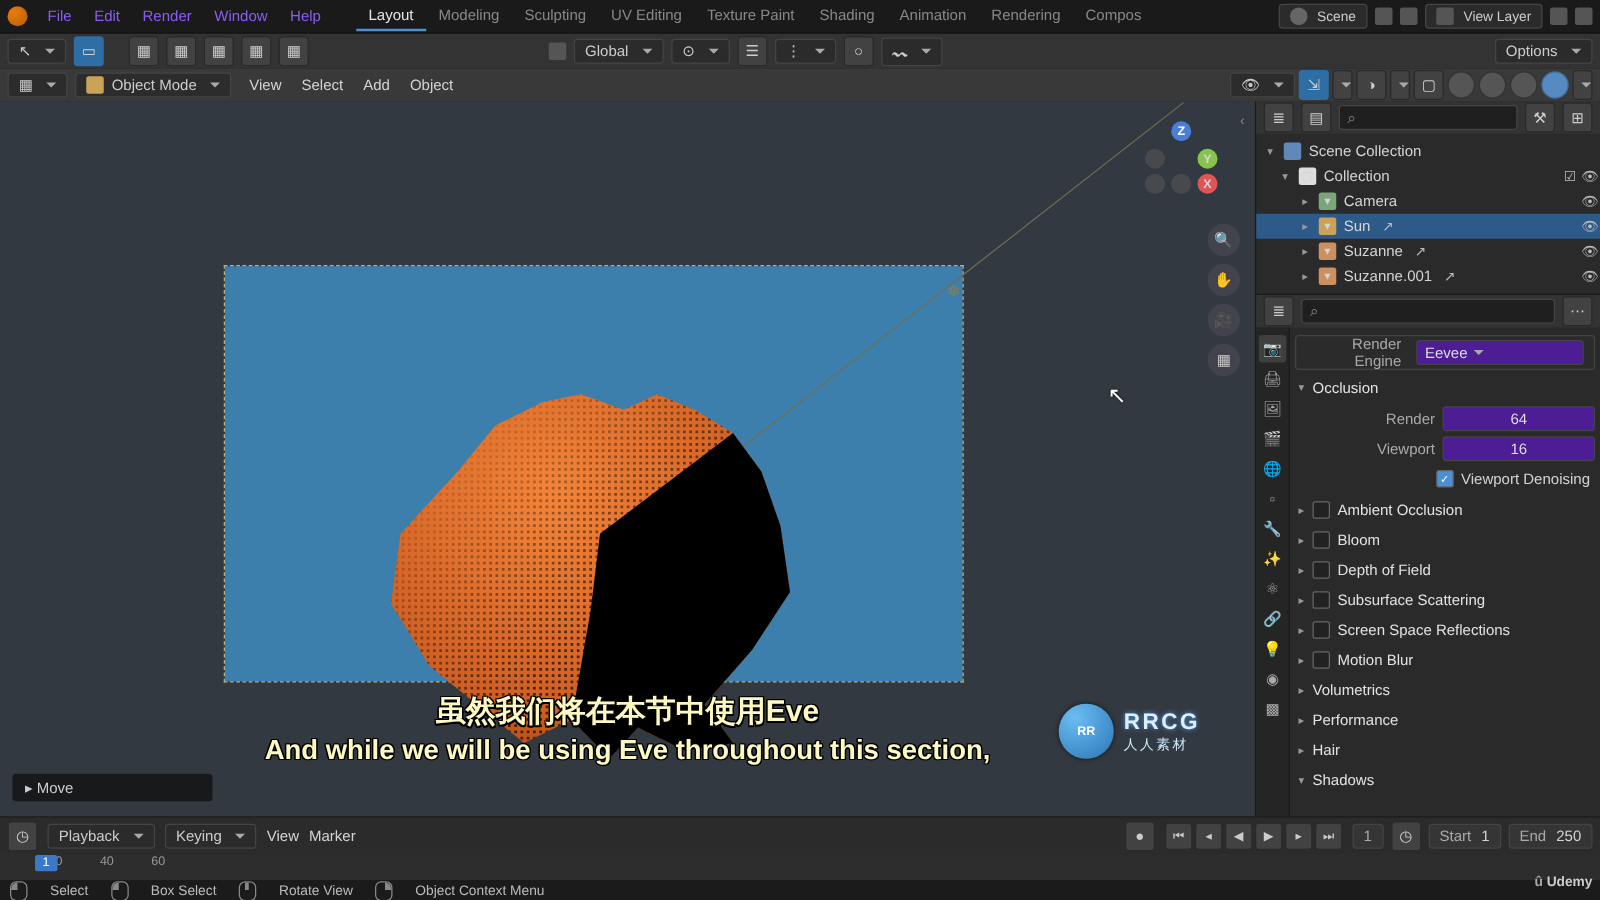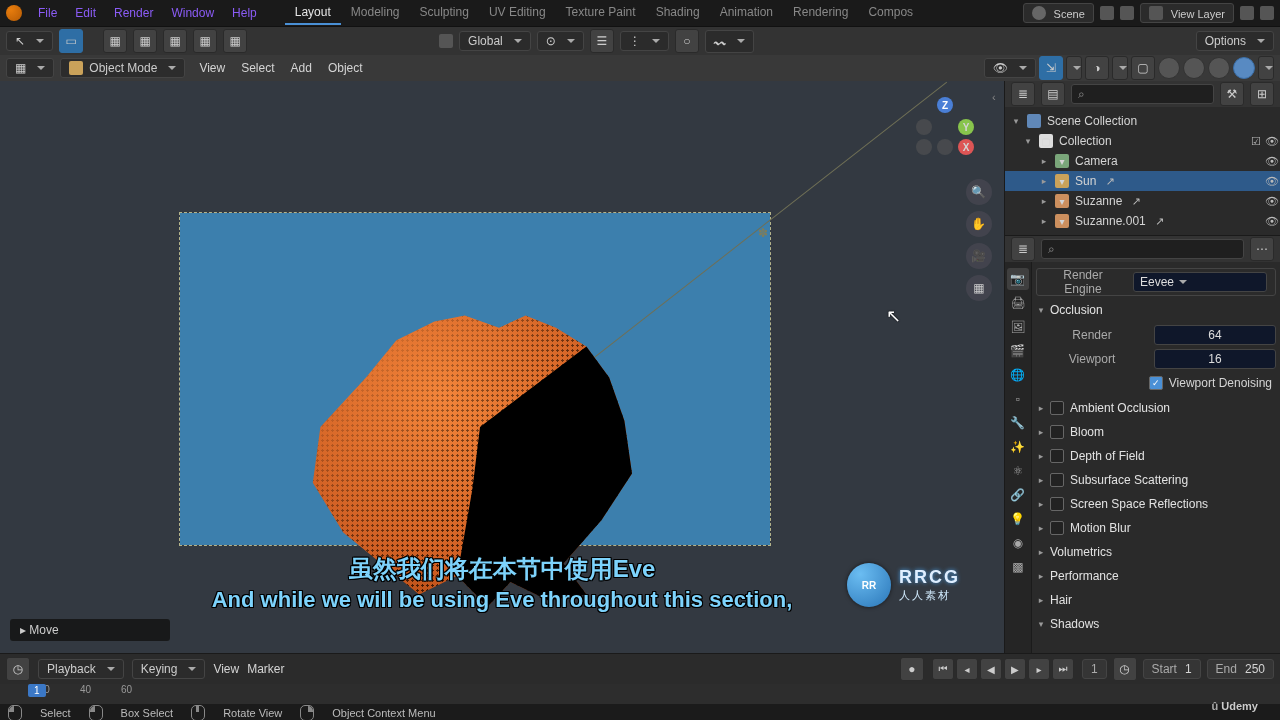--- a/index.html
+++ b/index.html
@@ -43,21 +43,21 @@
   .gizmo .y{background:#88c44c;left:42px;top:22px}
   .gizmo .x{background:#d55;left:42px;top:42px}
   .gizmo .b{background:#555;opacity:.6}
   .gizmo .b1{left:0;top:22px}
   .gizmo .b2{left:0;top:42px}
   .gizmo .b3{left:21px;top:42px}
   .side-icons{position:absolute;right:12px;top:98px;display:flex;flex-direction:column;gap:6px}
   .side-ic{width:26px;height:26px;border-radius:50%;background:rgba(70,70,80,.8);display:flex;align-items:center;justify-content:center;color:#ccc}
   .sidebar-handle{position:absolute;right:0;top:10px;width:12px;height:12px;font-size:11px;color:#888}
   .cam-frame{position:absolute;left:180px;top:132px;width:590px;height:332px;background:#3c7fad;outline:1px dashed #b3b38a}
-  .caption{position:absolute;left:0;right:0;bottom:40px;display:flex;flex-direction:column;align-items:center;gap:2px;color:#7dd3fc;font-weight:bold;text-shadow:-1px 0 #000,1px 0 #000,0 -1px #000,0 1px #000,-1px -1px #000,1px 1px #000,-1px 1px #000,1px -1px #000;font-size:22px;pointer-events:none}
+  .caption{position:absolute;left:0;right:0;bottom:40px;display:flex;flex-direction:column;align-items:center;gap:2px;color:#fef9c3;font-weight:bold;text-shadow:-1px 0 #000,1px 0 #000,0 -1px #000,0 1px #000,-1px -1px #000,1px 1px #000,-1px 1px #000,1px -1px #000;font-size:22px;pointer-events:none}
   .caption .cn{font-size:24px}
   .sun-ray{position:absolute;left:758px;top:145px;width:18px;height:18px;color:#7d7d5d;pointer-events:none}
   .sun-line{position:absolute;left:474px;top:370px;width:600px;border-top:1px solid #6f6f55;transform-origin:left center;transform:rotate(-38deg);pointer-events:none}
   .cursor{position:absolute;left:886px;top:224px;font-size:18px;color:#fff;text-shadow:0 0 2px #000;pointer-events:none}
   
   .right-pane{width:275px;display:flex;flex-direction:column;background:#2a2a2a;border-left:1px solid #1a1a1a}
   .outliner-top{height:26px;background:#333;display:flex;align-items:center;padding:0 6px;gap:6px}
   .search{flex:1;background:#1f1f1f;border:1px solid #444;border-radius:3px;height:18px;display:flex;align-items:center;padding:0 6px;color:#888}
   .outliner{padding:4px 0}
   .o-row{display:flex;align-items:center;height:20px;padding-left:6px;cursor:default}
@@ -70,22 +70,22 @@
   .coll-ic{background:#ddd}
   .world-ic{background:#6088b8}
   .o-row .sp{flex:1}
   .o-btn{width:16px;height:16px;color:#bbb;font-size:11px;display:flex;align-items:center;justify-content:center}
   .prop-area{display:flex;flex:1;min-height:0}
   .prop-tabs{width:26px;background:#252525;display:flex;flex-direction:column;padding-top:6px;gap:2px;border-right:1px solid #1b1b1b}
   .ptab{width:22px;height:22px;margin-left:2px;border-radius:3px;display:flex;align-items:center;justify-content:center;font-size:12px;color:#aaa}
   .ptab.sel{background:#3f3f3f;color:#e0e0e0}
   .prop-body{flex:1;overflow:auto;padding:4px 4px 4px 4px}
   .field-row{display:flex;align-items:center;height:22px;margin:2px 0}
-  .field-row .lbl{flex:1;text-align:center;padding-right:6px;color:#aaa}
-  .field-row .val{width:120px;background:#0f172a;border:1px solid #444;border-radius:3px;height:18px;display:flex;align-items:center;justify-content:center;color:#ddd}
+  .field-row .lbl{flex:1;text-align:right;padding-right:6px;color:#aaa}
+  .field-row .val{width:120px;background:#4c1d95;border:1px solid #444;border-radius:3px;height:18px;display:flex;align-items:center;justify-content:center;color:#ddd}
   .field-row.drop .val{justify-content:flex-start;padding:0 6px}
   .panel-hd{display:flex;align-items:center;height:24px;color:#e2e2e2;font-size:12px}
   .panel-hd .tri{margin-right:4px}
   .panel-hd .cb{width:12px;height:12px;border:1px solid #666;border-radius:2px;margin:0 6px 0 0;background:#222}
   .chk{width:12px;height:12px;border:1px solid #666;border-radius:2px;margin-right:6px;background:#4a90d6;display:flex;align-items:center;justify-content:center;font-size:9px;color:#fff}
   
   .monkey-wrap{position:absolute;left:290px;top:222px}
   .monkey-shape{width:380px;height:310px;background:radial-gradient(circle at 40% 30%,#e88440,#c7612b 55%,#9b4010 80%);
      clip-path:polygon(8% 40%,20% 24%,28% 12%,38% 6%,46% 4%,55% 8%,62% 4%,70% 8%,78% 14%,84% 24%,88% 38%,90% 55%,82% 70%,72% 84%,78% 94%,68% 96%,58% 90%,52% 98%,44% 88%,34% 94%,24% 84%,14% 74%,6% 58%);
      filter:contrast(1.1)}
@@ -101,21 +101,21 @@
   .ruler{height:20px;background:#2d2d2d;display:flex;align-items:flex-start;padding:0 6px;gap:30px;color:#999;font-size:10px;position:relative}
   .ruler .cur{position:absolute;left:28px;top:0;background:#3b78c6;color:#fff;padding:1px 6px;border-radius:2px;font-size:10px}
   
   .statusbar{height:18px;background:#1b1b1b;display:flex;align-items:center;padding:0 8px;gap:18px;color:#bbb;font-size:11px}
   .mouse-ic{width:12px;height:14px;border:1px solid #888;border-radius:5px;position:relative;display:inline-block}
   .mouse-ic::after{content:"";position:absolute;top:0;left:0;width:5px;height:6px;background:#888;border-top-left-radius:5px}
   .mouse-ic.r::after{left:auto;right:0;border-radius:0;border-top-right-radius:5px}
   .mouse-ic.m::after{left:4px;width:3px;border-radius:0}
   
   .wm{position:absolute;right:44px;bottom:46px;display:flex;align-items:center;gap:8px;pointer-events:none}
-  .wm2{position:absolute;right:22px;bottom:8px;font-size:11px;color:#ccc;font-weight:bold}
+  .wm2{position:absolute;right:6px;bottom:8px;font-size:11px;color:#ccc;font-weight:bold}
   .wm-circ{width:44px;height:44px;border-radius:50%;background:radial-gradient(circle at 30% 25%,#6bbdf2,#2a76b8);display:flex;align-items:center;justify-content:center;color:#fff;font-weight:bold;font-size:10px;box-shadow:0 0 4px rgba(0,0,0,.6)}
   .wm-txt{color:#dfeeff;font-weight:bold;letter-spacing:2px;font-size:18px;text-shadow:0 0 4px #4aa0e8}
   
   .chev::after{content:"";display:inline-block;margin-left:5px;border:4px solid transparent;border-top-color:#aaa;transform:translateY(2px)}
 </style>
 </head>
 <body>
 
 <div class="topbar">
   <span class="logo"></span>

